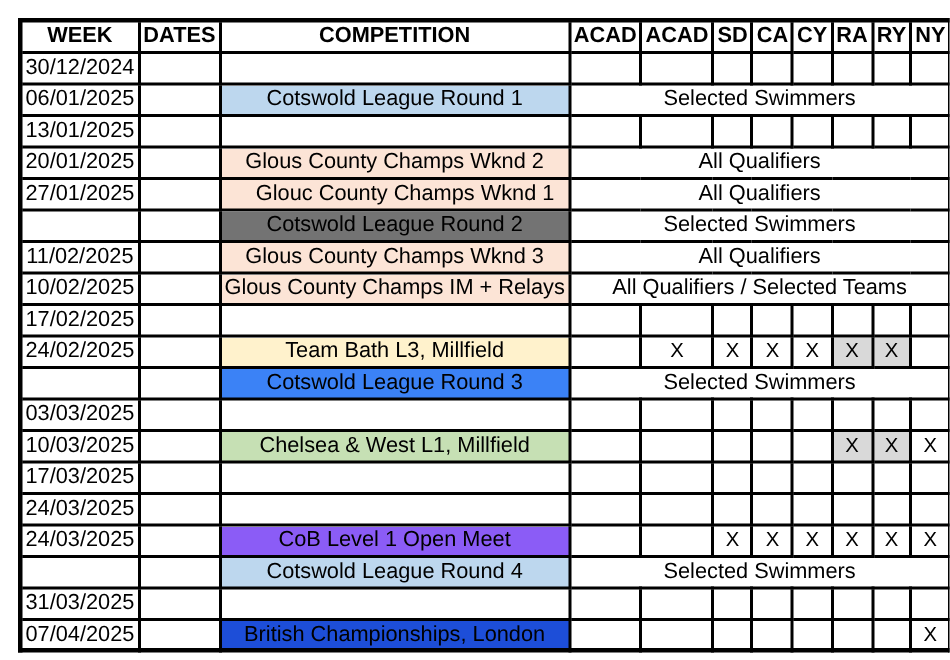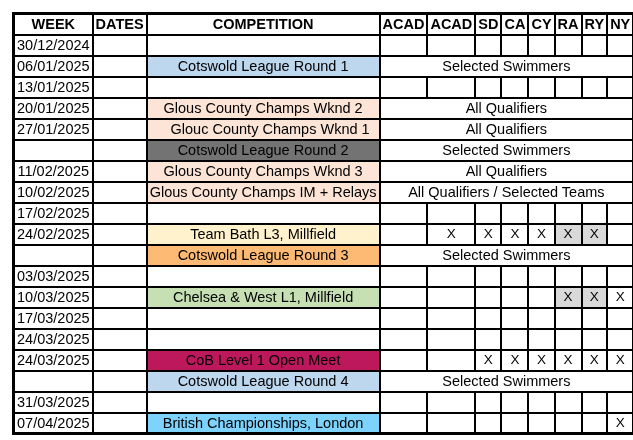--- a/index.html
+++ b/index.html
@@ -159,21 +159,21 @@
           <td class="entry-cell">X</td>
           <td class="entry-cell">X</td>
           <td class="entry-cell">X</td>
           <td class="entry-cell" style="background: rgb(217, 217, 217);">X</td>
           <td class="entry-cell" style="background: rgb(217, 217, 217);">X</td>
           <td class="entry-cell"></td>
         </tr>
         <tr>
           <td class="week-cell"></td>
           <td class="dates-cell"></td>
-          <td class="competition-cell" style="background: #fdba74;">Cotswold League Round 3</td>
+          <td class="competition-cell" style="background: #3b82f6;">Cotswold League Round 3</td>
           <td class="entry-merged-cell" colspan="8">Selected Swimmers</td>
         </tr>
         <tr>
           <td class="week-cell">03/03/2025</td>
           <td class="dates-cell"></td>
           <td class="competition-cell"></td>
           <td class="entry-cell"></td>
           <td class="entry-cell"></td>
           <td class="entry-cell"></td>
           <td class="entry-cell"></td>
@@ -217,21 +217,21 @@
           <td class="entry-cell"></td>
           <td class="entry-cell"></td>
           <td class="entry-cell"></td>
           <td class="entry-cell"></td>
           <td class="entry-cell"></td>
           <td class="entry-cell"></td>
         </tr>
         <tr>
           <td class="week-cell">24/03/2025</td>
           <td class="dates-cell"></td>
-          <td class="competition-cell" style="background: #be185d;">CoB Level 1 Open Meet</td>
+          <td class="competition-cell" style="background: #8b5cf6;">CoB Level 1 Open Meet</td>
           <td class="entry-cell"></td>
           <td class="entry-cell"></td>
           <td class="entry-cell">X</td>
           <td class="entry-cell">X</td>
           <td class="entry-cell">X</td>
           <td class="entry-cell">X</td>
           <td class="entry-cell">X</td>
           <td class="entry-cell">X</td>
         </tr>
         <tr>
@@ -249,21 +249,21 @@
           <td class="entry-cell"></td>
           <td class="entry-cell"></td>
           <td class="entry-cell"></td>
           <td class="entry-cell"></td>
           <td class="entry-cell"></td>
           <td class="entry-cell"></td>
         </tr>
         <tr>
           <td class="week-cell">07/04/2025</td>
           <td class="dates-cell"></td>
-          <td class="competition-cell" style="background: #7dd3fc;">British Championships, London</td>
+          <td class="competition-cell" style="background: #1d4ed8;">British Championships, London</td>
           <td class="entry-cell"></td>
           <td class="entry-cell"></td>
           <td class="entry-cell"></td>
           <td class="entry-cell"></td>
           <td class="entry-cell"></td>
           <td class="entry-cell"></td>
           <td class="entry-cell"></td>
           <td class="entry-cell">X</td>
         </tr>
       </tbody>

